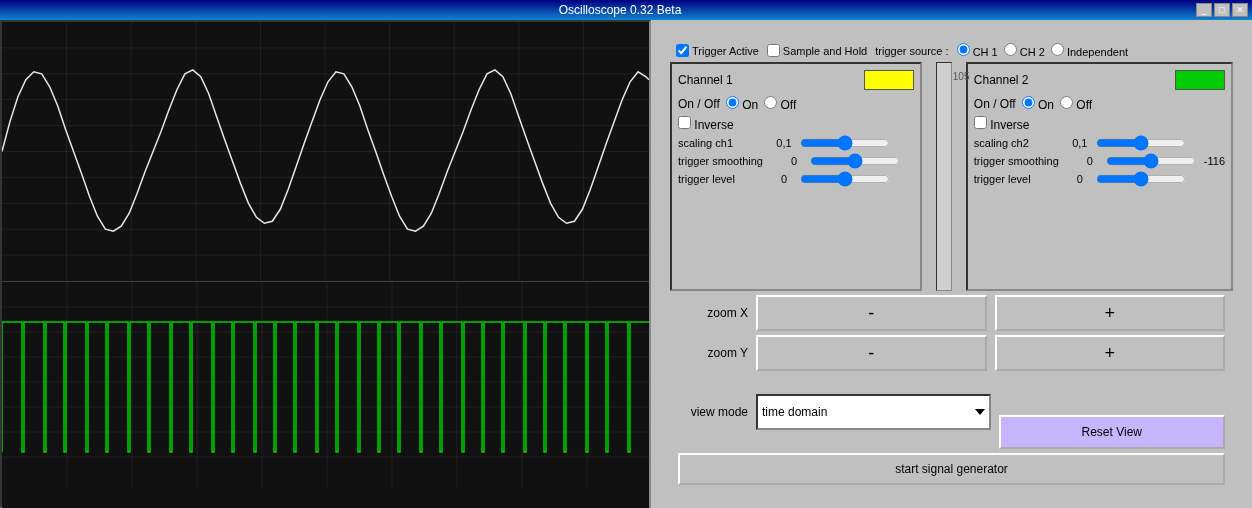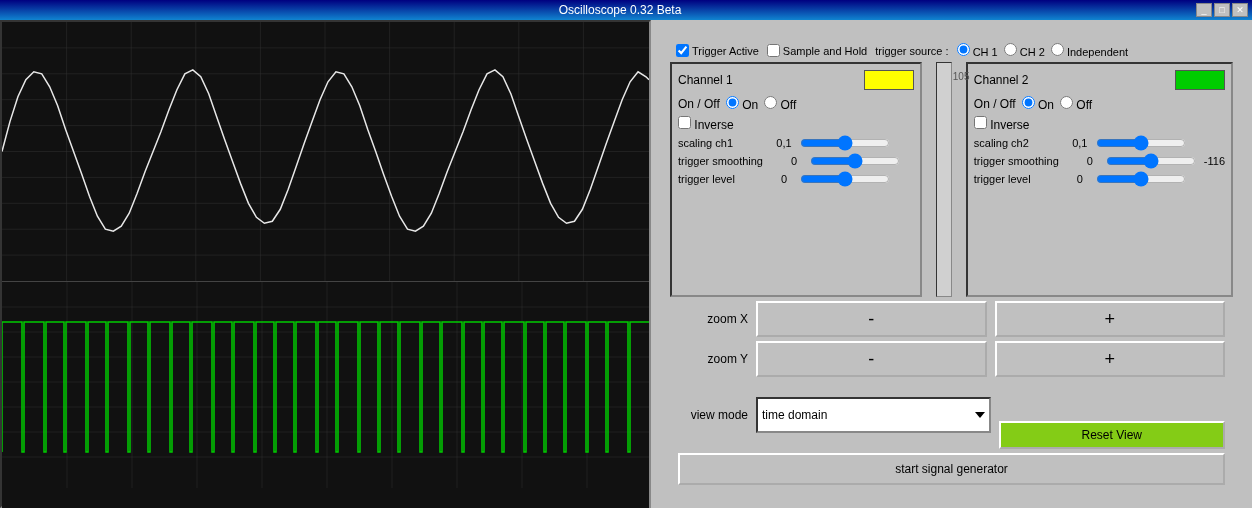--- a/index.html
+++ b/index.html
@@ -254,22 +254,22 @@
       margin-left: auto;
       width: 0;
       height: 0;
       border-left: 5px solid transparent;
       border-right: 5px solid transparent;
       border-top: 6px solid #000;
     }
 
     .reset-btn {
       flex: 1;
-      height: 28px;
-      background: #84cc16;
+      height: 34px;
+      background: #c4b5fd;
       border: 2px outset #fff;
       font-size: 12px;
       cursor: pointer;
       display: flex;
       align-items: center;
       justify-content: center;
       margin-top: 40px;
     }
 
     .signal-gen-row {

